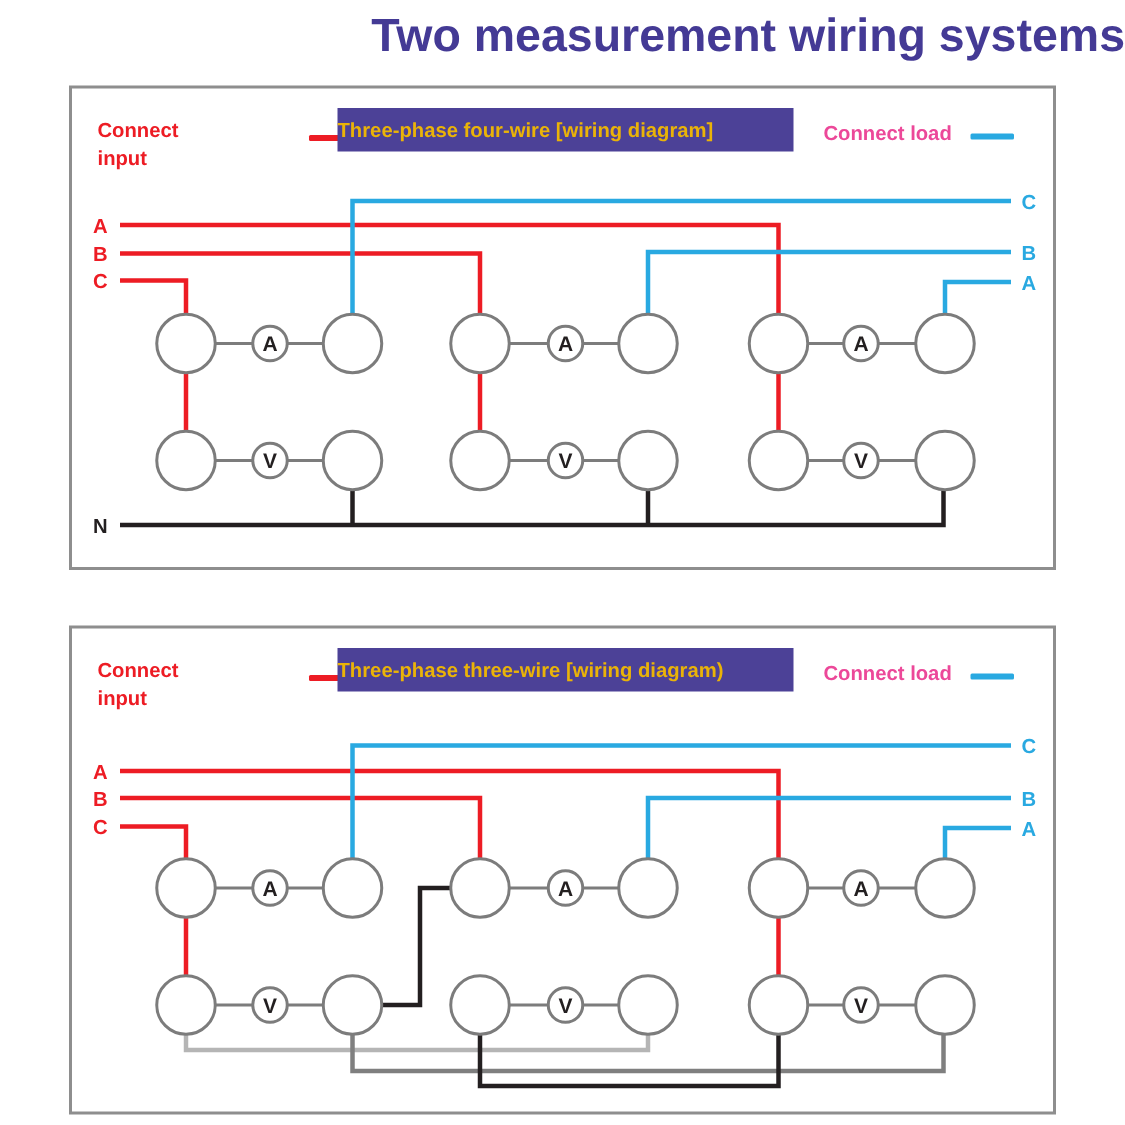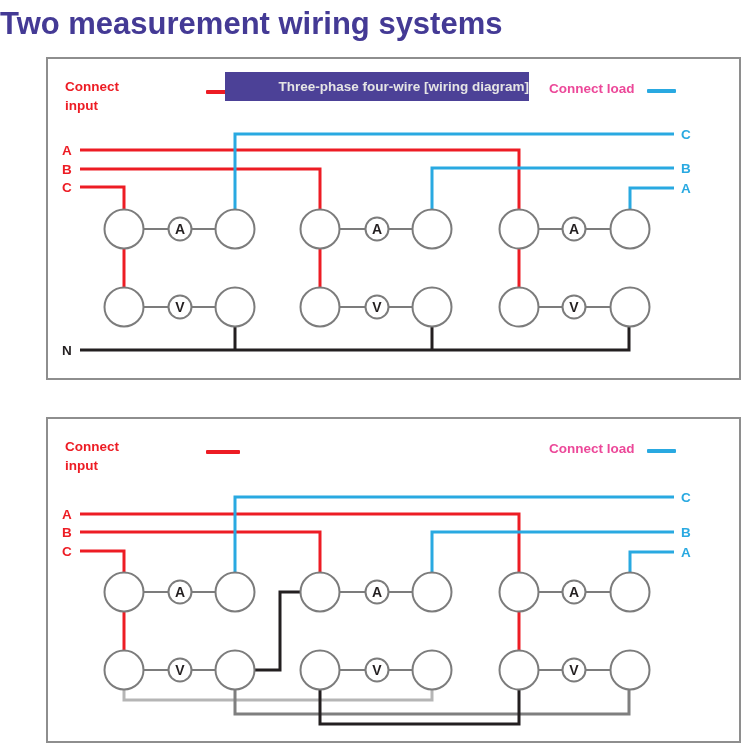--- a/index.html
+++ b/index.html
@@ -1,41 +1,40 @@
 <!DOCTYPE html>
 <html><head>
 <meta charset="utf-8">
 <style>
   html,body{margin:0;padding:0;}
   body{
     width:750px;height:750px;position:relative;background:#ffffff;
     font-family:"Liberation Sans", sans-serif;overflow:hidden;
   }
   .page-title{
-    position:absolute;left:0;top:6px;width:750px;text-align:left;
+    position:absolute;left:0;top:6px;width:750px;text-align:right;
     font-size:31px;font-weight:bold;color:#443a95;letter-spacing:0px;
   }
   .panel{
     position:absolute;left:46px;width:654px;background:#ffffff;
     border:2px solid #8e8e8e;
-    padding-left:37px;
   }
   .panel-1{top:57px;height:319px;}
   .panel-2{top:417px;height:322px;}
   .connect-input{
     position:absolute;left:17px;top:18px;width:84px;
     color:#ed1c24;font-size:13.5px;font-weight:bold;line-height:19px;
   }
   .dash{position:absolute;height:4px;border-radius:1px;}
   .dash-red{left:158px;top:31px;width:34px;background:#ed1c24;}
   .dash-blue{left:599px;top:30px;width:29px;background:#29a9e1;}
   .badge{
     position:absolute;left:177px;top:13px;width:304px;height:29px;
-    background:#4c4197;color:#e5e5e5;font-size:13.5px;font-weight:bold;
-    text-align:right;line-height:29px;
+    background:#4c4197;color:#eab308;font-size:13.5px;font-weight:bold;
+    text-align:left;line-height:29px;
   }
   .connect-load{
     position:absolute;left:501px;top:22px;
     color:#ec4899;font-size:13.5px;font-weight:bold;
   }
   svg{position:absolute;left:0;top:0;}
   svg text{font-family:"Liberation Sans", sans-serif;font-weight:bold;}
   .lbl-red{fill:#ed1c24;font-size:13.5px;}
   .lbl-blue{fill:#29a9e1;font-size:13.5px;}
   .lbl-black{fill:#231f20;font-size:13.5px;}
@@ -128,20 +127,21 @@
       <text class="lbl-blue" x="633" y="114">B</text>
       <text class="lbl-blue" x="633" y="134">A</text>
       <text class="lbl-black" x="14" y="296">N</text>
     </g>
   </svg>
 </div>
 
 <div class="panel panel-2">
   <div class="connect-input">Connect input</div>
   <div class="dash dash-red"></div>
+  <div class="badge">Three-phase three-wire [wiring diagram)</div>
   <div class="connect-load">Connect load</div>
   <div class="dash dash-blue"></div>
 
   <svg width="654" height="322" viewBox="0 0 654 322">
 
     <g stroke="#7c7c7c" stroke-width="2">
       <line x1="76" y1="173" x2="187" y2="173"></line>
         <line x1="272" y1="173" x2="384" y2="173"></line>
         <line x1="471" y1="173" x2="582" y2="173"></line>
       <line x1="76" y1="251" x2="187" y2="251"></line>

